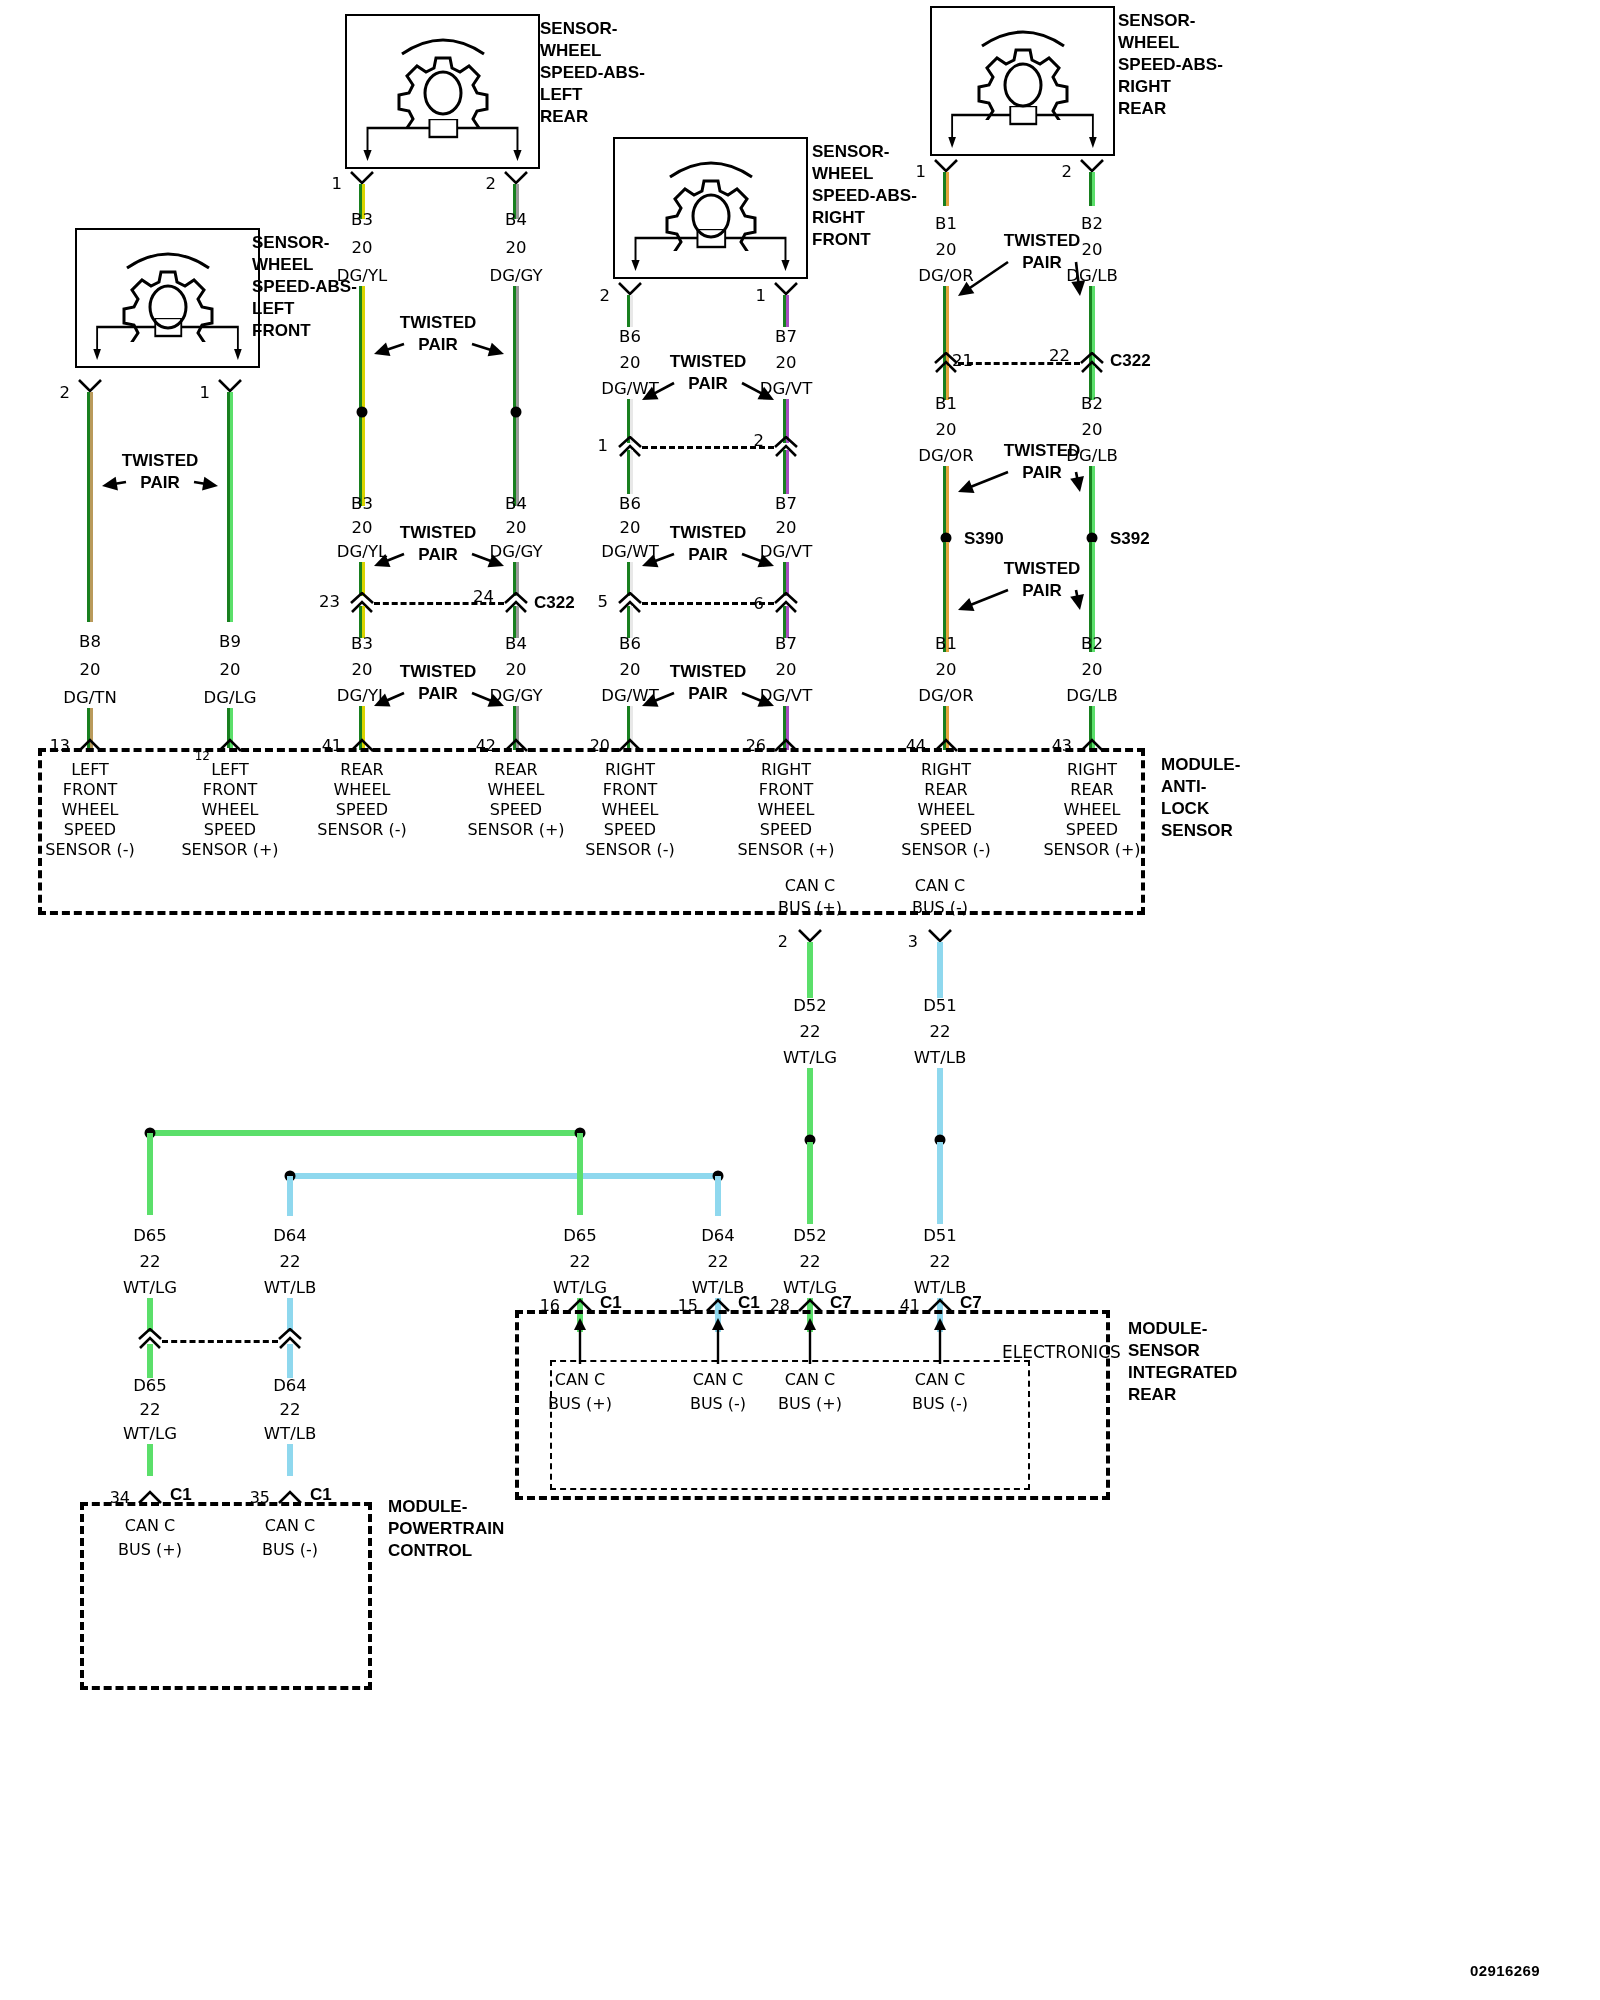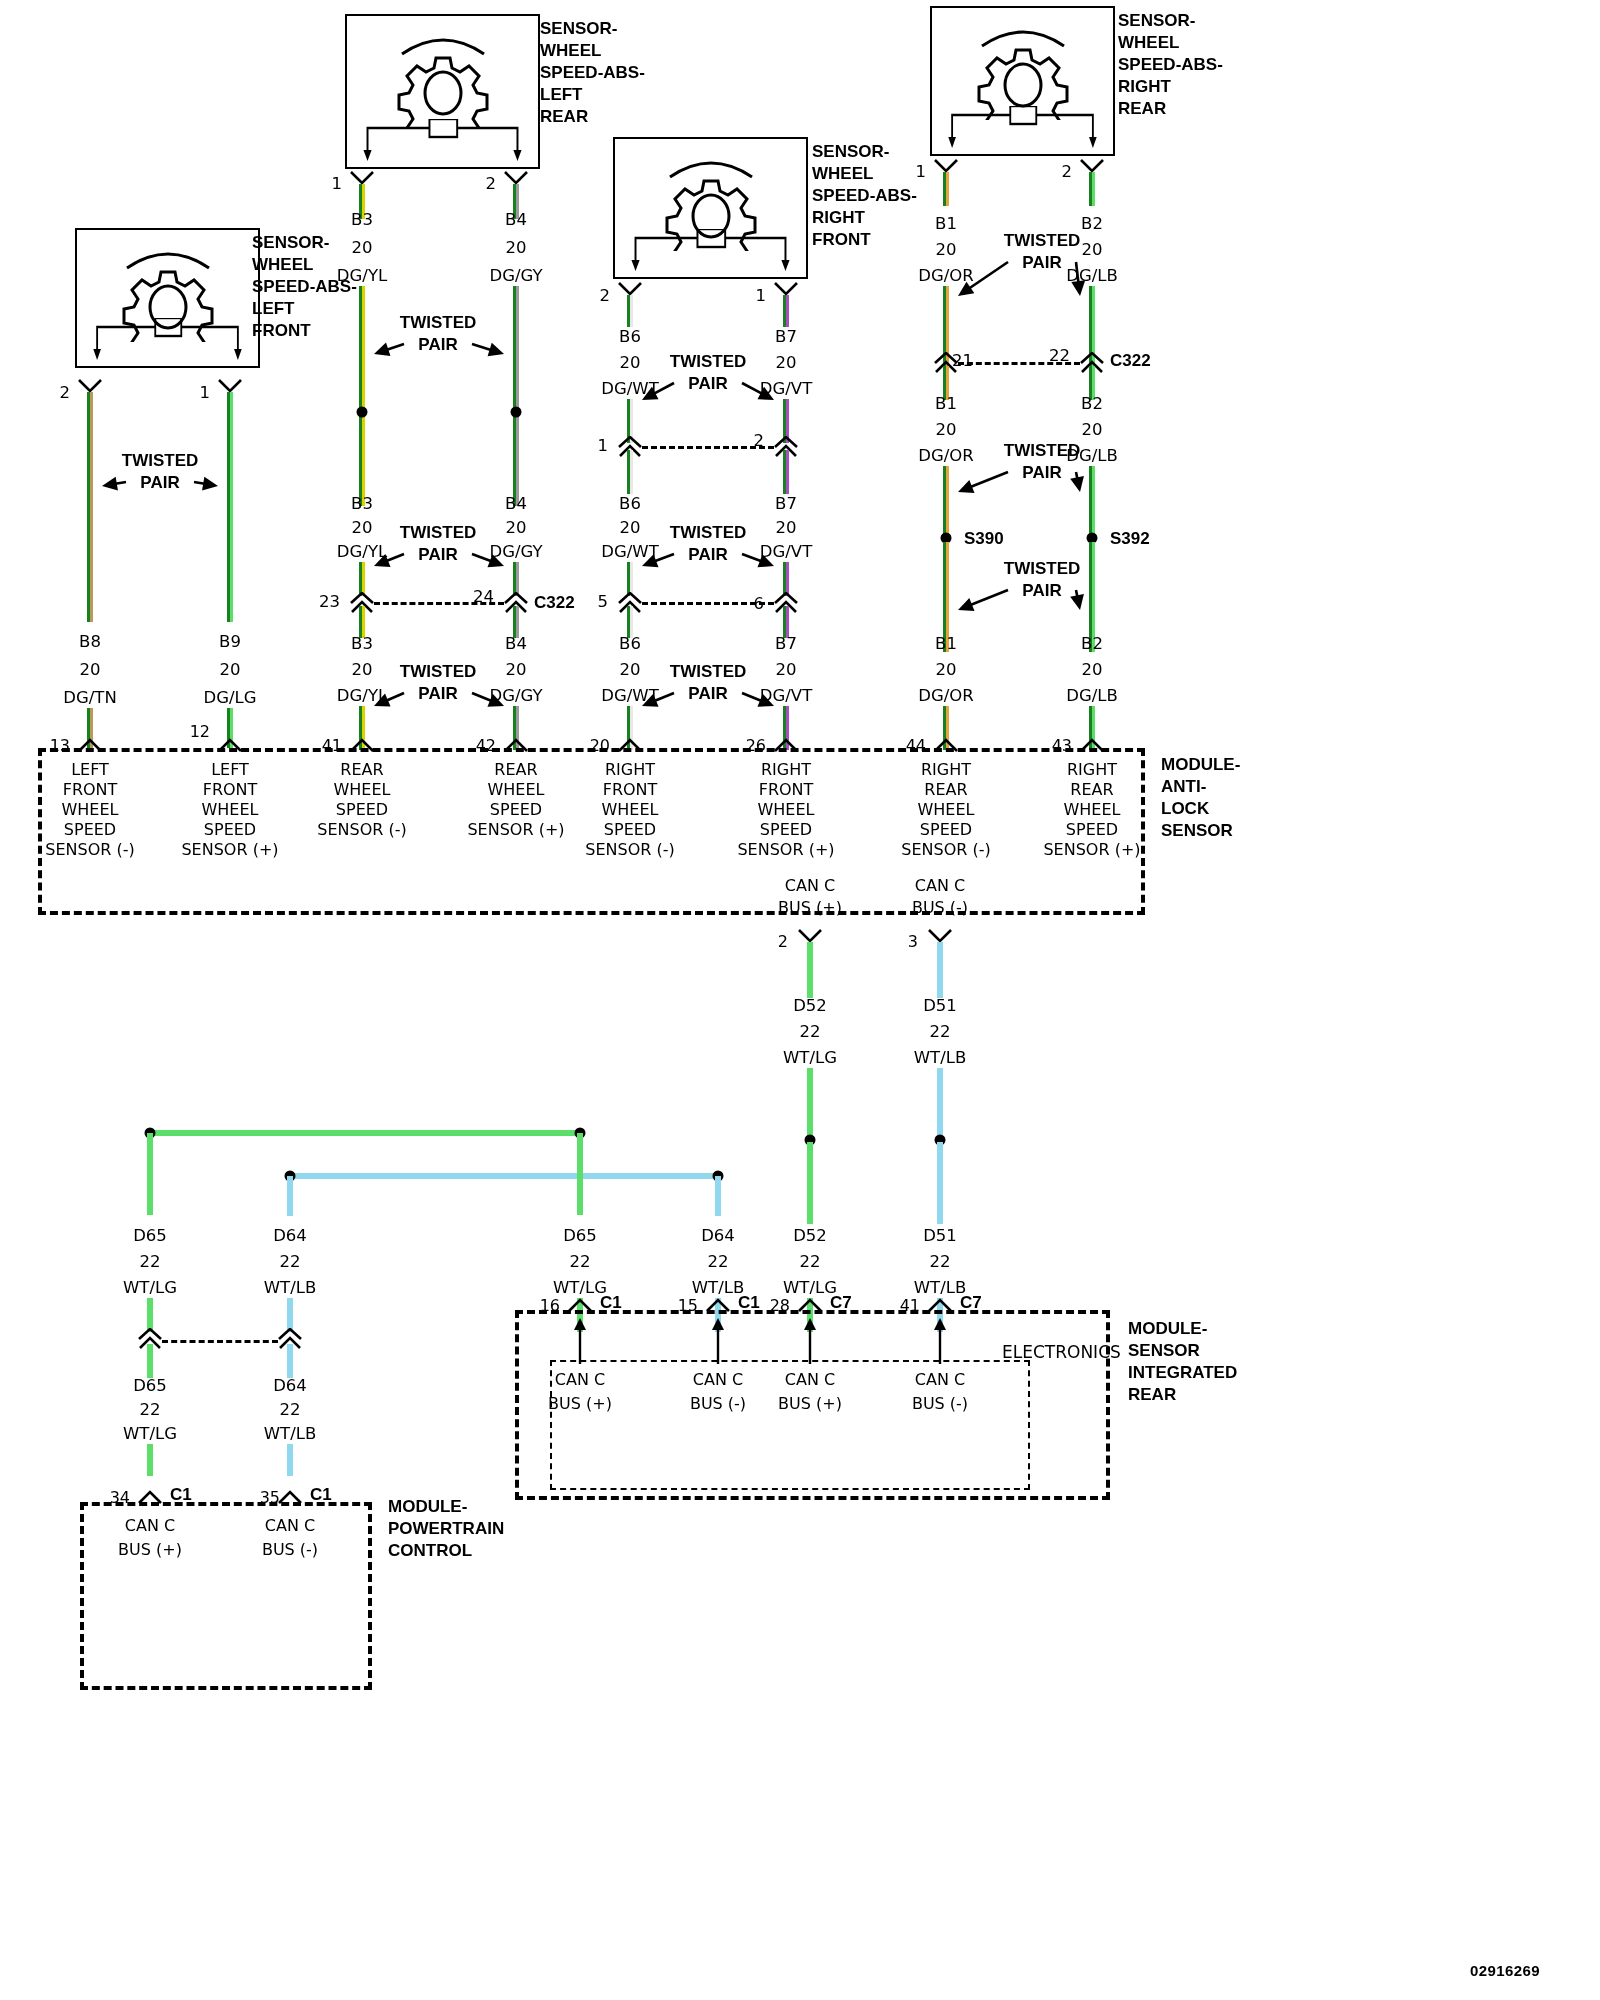--- a/index.html
+++ b/index.html
@@ -580,21 +580,21 @@
     <div class="t thin c" style="left: 90px; top: 762px; font-size: 16px;">LEFT</div>
     <div class="t thin c" style="left: 90px; top: 782px; font-size: 16px;">FRONT</div>
     <div class="t thin c" style="left: 90px; top: 802px; font-size: 16px;">WHEEL</div>
     <div class="t thin c" style="left: 90px; top: 822px; font-size: 16px;">SPEED</div>
     <div class="t thin c" style="left: 90px; top: 842px; font-size: 16px;">SENSOR (-)</div>
     <div class="conn" style="left: 230px; top: 736px;">
       <svg width="26" height="18" viewBox="0 0 26 18">
         <path d="M2 15 L13 4 L24 15" stroke="#000" stroke-width="2.6" fill="none"></path>
       </svg>
     </div>
-    <div class="t thin r" style="left: 210px; top: 724px; font-size: 16px;">12</div>
+    <div class="t thin r" style="left: 210px; top: 750px; font-size: 12px;">12</div>
     <div class="t thin c" style="left: 230px; top: 762px; font-size: 16px;">LEFT</div>
     <div class="t thin c" style="left: 230px; top: 782px; font-size: 16px;">FRONT</div>
     <div class="t thin c" style="left: 230px; top: 802px; font-size: 16px;">WHEEL</div>
     <div class="t thin c" style="left: 230px; top: 822px; font-size: 16px;">SPEED</div>
     <div class="t thin c" style="left: 230px; top: 842px; font-size: 16px;">SENSOR (+)</div>
     <div class="conn" style="left: 362px; top: 736px;">
       <svg width="26" height="18" viewBox="0 0 26 18">
         <path d="M2 15 L13 4 L24 15" stroke="#000" stroke-width="2.6" fill="none"></path>
       </svg>
     </div>
@@ -823,21 +823,21 @@
     </div>
     <div class="t thin r" style="left: 130px; top: 1490px; font-size: 16px;">34</div>
     <div class="t bold" style="left: 170px; top: 1486px; font-size: 17px;">C1</div>
     <div class="t thin c" style="left: 150px; top: 1518px; font-size: 16px;">CAN C</div>
     <div class="t thin c" style="left: 150px; top: 1542px; font-size: 16px;">BUS (+)</div>
     <div class="conn" style="left: 290px; top: 1488px;">
       <svg width="26" height="18" viewBox="0 0 26 18">
         <path d="M2 15 L13 4 L24 15" stroke="#000" stroke-width="2.6" fill="none"></path>
       </svg>
     </div>
-    <div class="t thin r" style="left: 280px; top: 1490px; font-size: 16px;">35</div>
+    <div class="t thin r" style="left: 270px; top: 1490px; font-size: 16px;">35</div>
     <div class="t bold" style="left: 310px; top: 1486px; font-size: 17px;">C1</div>
     <div class="t thin c" style="left: 290px; top: 1518px; font-size: 16px;">CAN C</div>
     <div class="t thin c" style="left: 290px; top: 1542px; font-size: 16px;">BUS (-)</div>
     <div class="modbox" style="left: 515px; top: 1310px; width: 595px; height: 190px;"></div>
     <div class="modbox thin" style="left: 550px; top: 1360px; width: 480px; height: 130px;"></div>
     <div class="t thin" style="left: 1002px; top: 1344px; font-size: 17px;">ELECTRONICS</div>
     <div class="modlabel" style="left: 1128px; top: 1318px;">
       <div>MODULE-</div>
       <div>SENSOR</div>
       <div>INTEGRATED</div>

